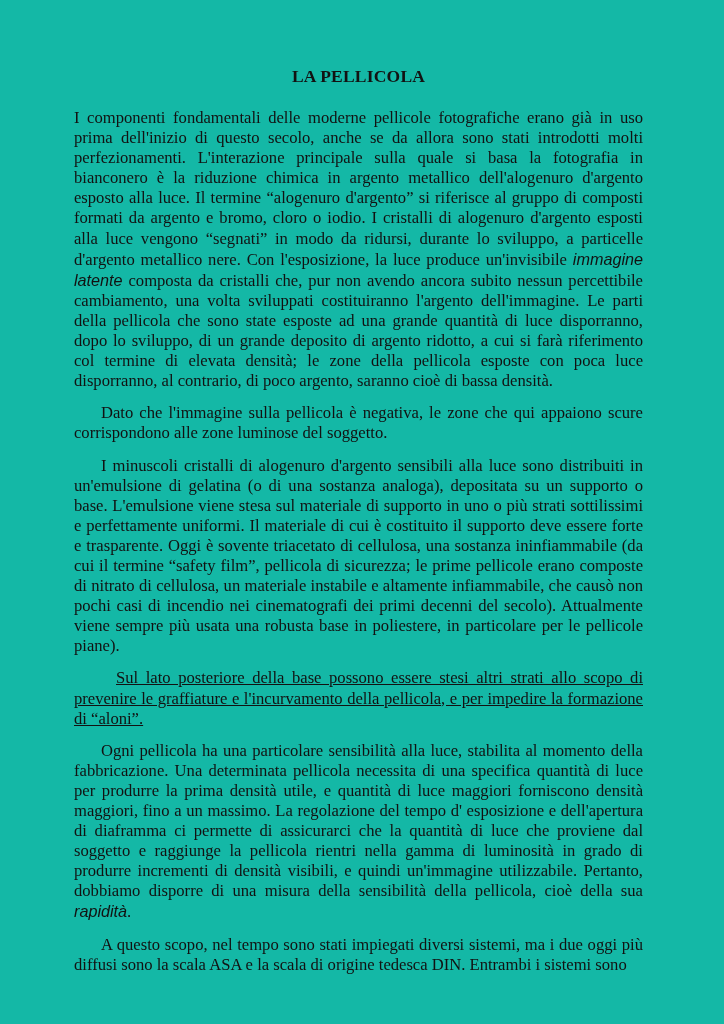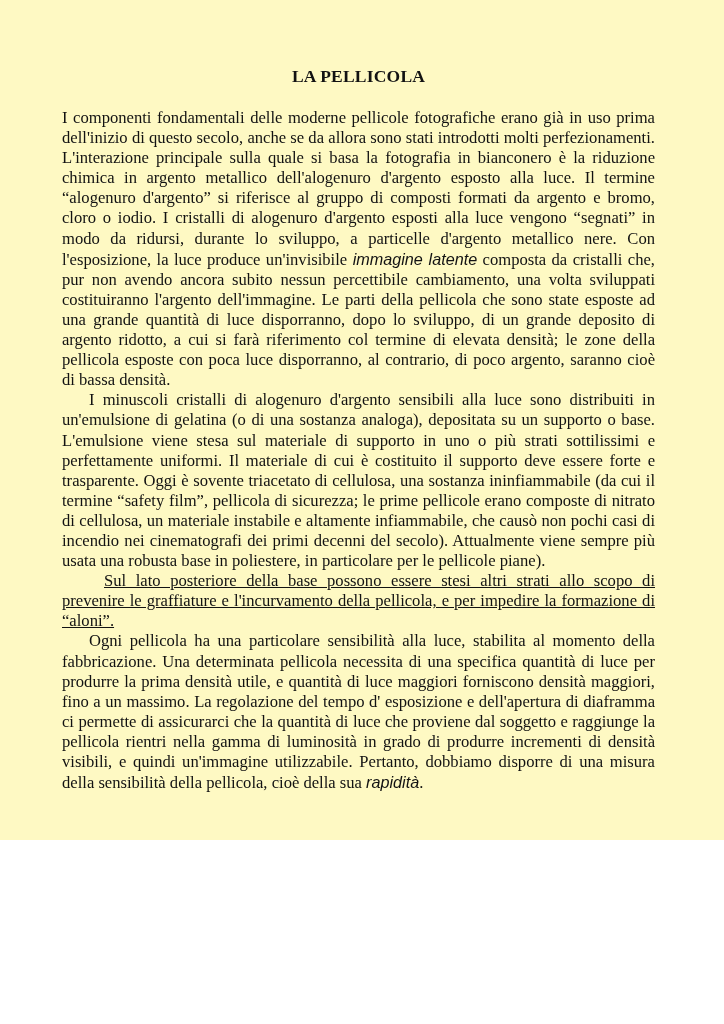--- a/index.html
+++ b/index.html
@@ -3,42 +3,42 @@
 <meta charset="utf-8">
 <style>
   html, body {
     margin: 0;
     padding: 0;
     background: #ffffff;
   }
   .sheet {
     position: relative;
     width: 724px;
-    height: 840px;
-    background: #fef9c3;
+    height: 1024px;
+    background: #14b8a6;
     overflow: hidden;
     font-family: "Liberation Serif", serif;
     color: #121212;
   }
   .content {
     position: absolute;
     left: 62px;
     top: 66px;
     width: 593px;
   }
   .doc-title {
     font-size: 17.5px;
     line-height: 21px;
     font-weight: bold;
     text-align: center;
     letter-spacing: 0.2px;
     margin: 0 0 21px 0;
   }
   .para {
-    margin: 0;
+    margin: 12px;
     font-size: 16.6px;
     line-height: 20.1px;
     text-align: justify;
   }
   .para.indent { text-indent: 27px; }
   .para.indent-lg { text-indent: 42px; text-decoration: underline; }
   .section-heading {
     font-size: 16.6px;
     line-height: 20.1px;
     font-weight: bold;
@@ -53,23 +53,25 @@
 </head>
 <body>
 
 <div class="sheet">
   <div class="content">
 
     <h1 class="doc-title">LA PELLICOLA</h1>
 
     <p class="para"><span>I componenti fondamentali delle moderne pellicole fotografiche erano già in uso prima dell'inizio di questo secolo, anche se da allora sono stati introdotti molti perfezionamenti. L'interazione principale sulla quale si basa la fotografia in bianconero è la riduzione chimica in argento metallico dell'alogenuro d'argento esposto alla luce. Il termine “alogenuro d'argento” si riferisce al gruppo di composti formati da argento e bromo, cloro o iodio. I cristalli di alogenuro d'argento esposti alla luce vengono “segnati” in modo da ridursi, durante lo sviluppo, a particelle d'argento metallico nere. Con l'esposizione, la luce produce un'invisibile </span><span class="italic-sans">immagine latente</span><span> composta da cristalli che, pur non avendo ancora subito nessun percettibile cambiamento, una volta sviluppati costituiranno l'argento dell'immagine. Le parti della pellicola che sono state esposte ad una grande quantità di luce disporranno, dopo lo sviluppo, di un grande deposito di argento ridotto, a cui si farà riferimento col termine di elevata densità; le zone della pellicola esposte con poca luce disporranno, al contrario, di poco argento, saranno cioè di bassa densità.</span></p>
 
+    <p class="para indent"><span>Dato che l'immagine sulla pellicola è negativa, le zone che qui appaiono scure corrispondono alle zone luminose del soggetto.</span></p>
 
     <p class="para indent"><span>I minuscoli cristalli di alogenuro d'argento sensibili alla luce sono distribuiti in un'emulsione di gelatina (o di una sostanza analoga), depositata su un supporto o base. L'emulsione viene stesa sul materiale di supporto in uno o più strati sottilissimi e perfettamente uniformi. Il materiale di cui è costituito il supporto deve essere forte e trasparente. Oggi è sovente triacetato di cellulosa, una sostanza ininfiammabile (da cui il termine “safety film”, pellicola di sicurezza; le prime pellicole erano composte di nitrato di cellulosa, un materiale instabile e altamente infiammabile, che causò non pochi casi di incendio nei cinematografi dei primi decenni del secolo). Attualmente viene sempre più usata una robusta base in poliestere, in particolare per le pellicole piane).</span></p>
 
     <p class="para indent-lg"><span>Sul lato posteriore della base possono essere stesi altri strati allo scopo di prevenire le graffiature e l'incurvamento della pellicola, e per impedire la formazione di “aloni”.</span></p>
 
 
     <p class="para indent"><span>Ogni pellicola ha una particolare sensibilità alla luce, stabilita al momento della fabbricazione. Una determinata pellicola necessita di una specifica quantità di luce per produrre la prima densità utile, e quantità di luce maggiori forniscono densità maggiori, fino a un massimo. La regolazione del tempo d' esposizione e dell'apertura di diaframma ci permette di assicurarci che la quantità di luce che proviene dal soggetto e raggiunge la pellicola rientri nella gamma di luminosità in grado di produrre incrementi di densità visibili, e quindi un'immagine utilizzabile. Pertanto, dobbiamo disporre di una misura della sensibilità della pellicola, cioè della sua </span><span class="italic-sans">rapidità</span><span>.</span></p>
 
+    <p class="para indent"><span>A questo scopo, nel tempo sono stati impiegati diversi sistemi, ma i due oggi più diffusi sono la scala ASA e la scala di origine tedesca DIN. Entrambi i sistemi sono</span></p>
 
   </div>
 </div>
 
 </body></html>

